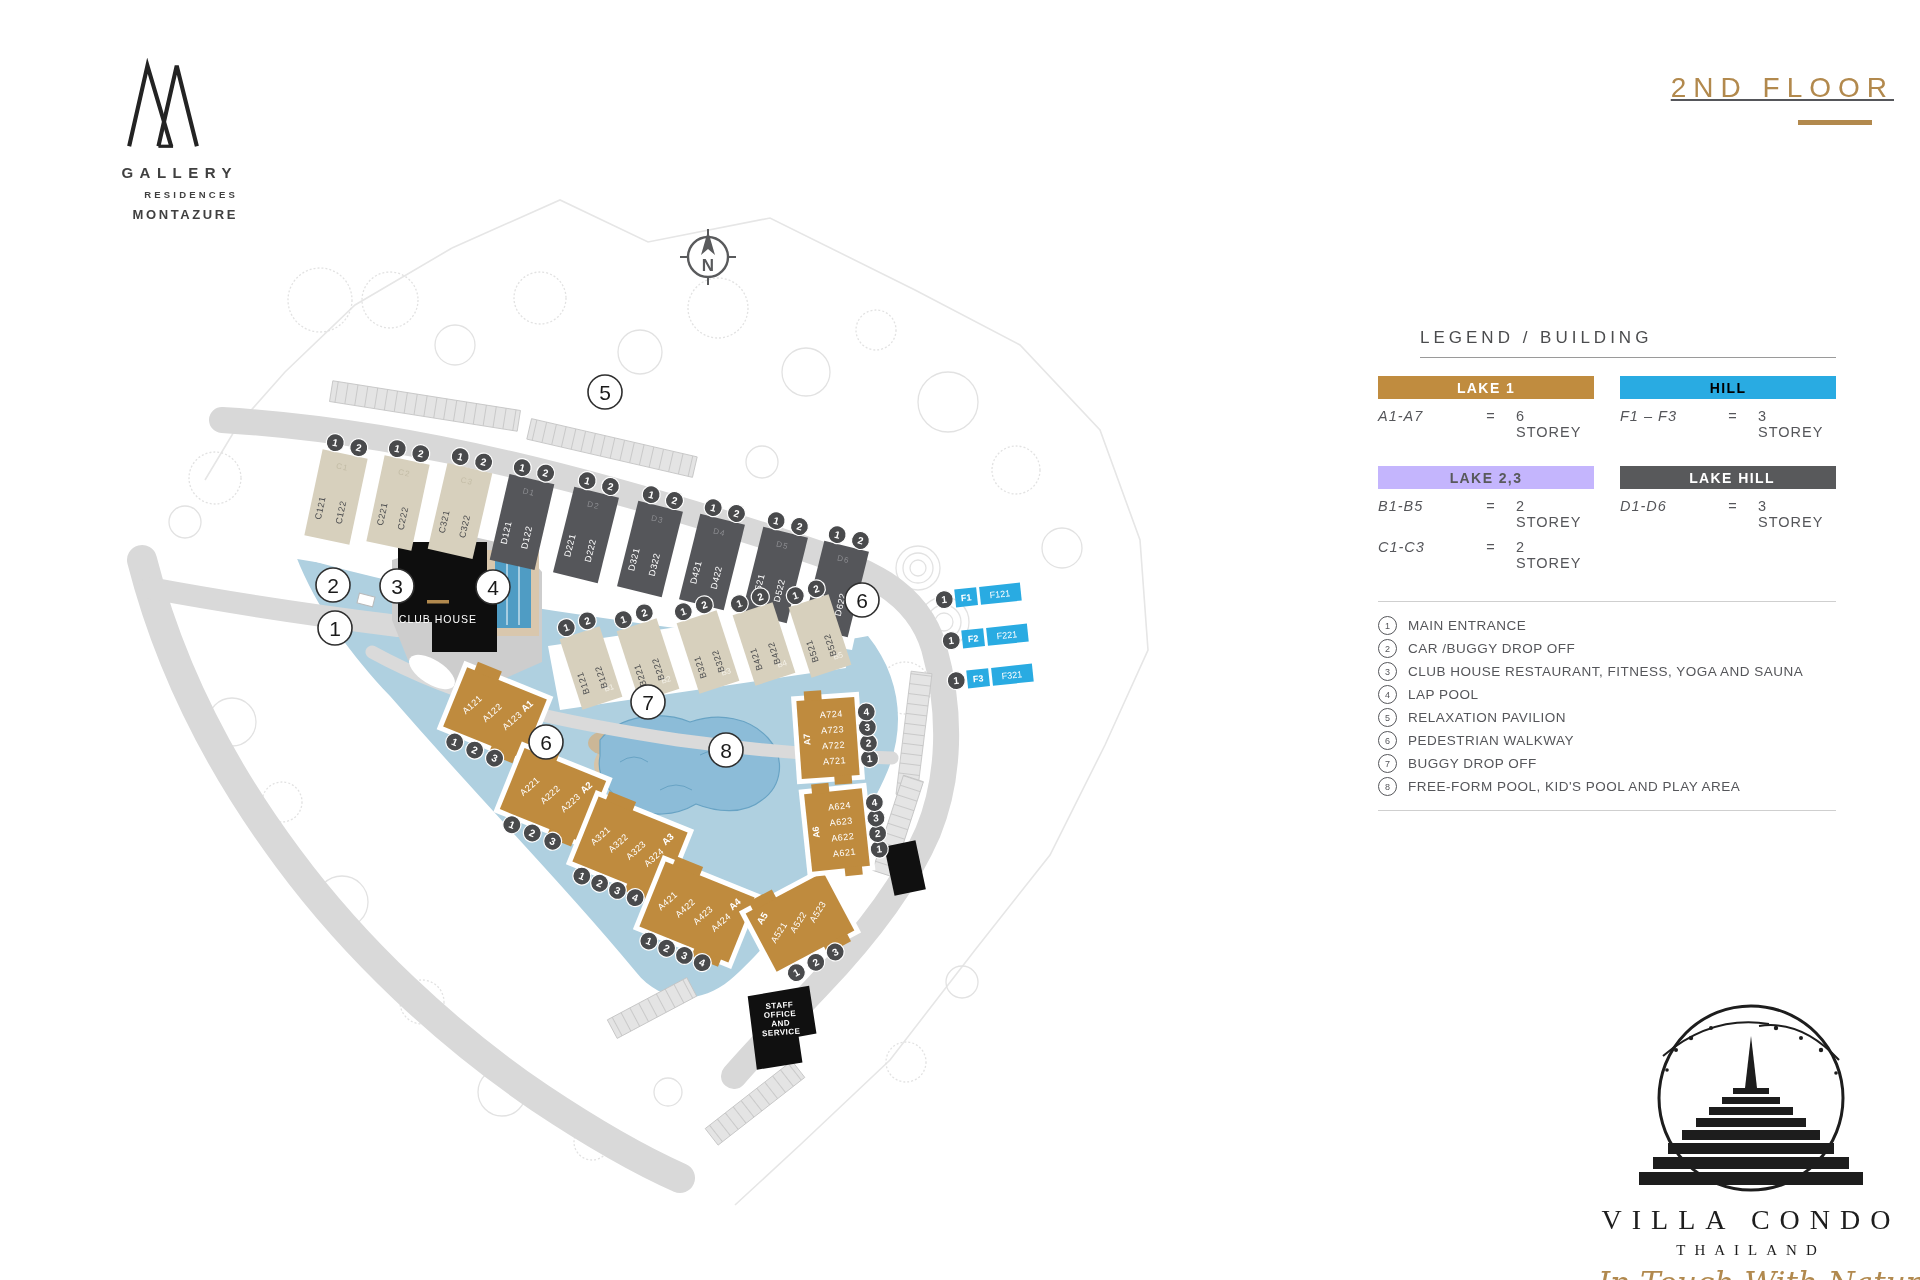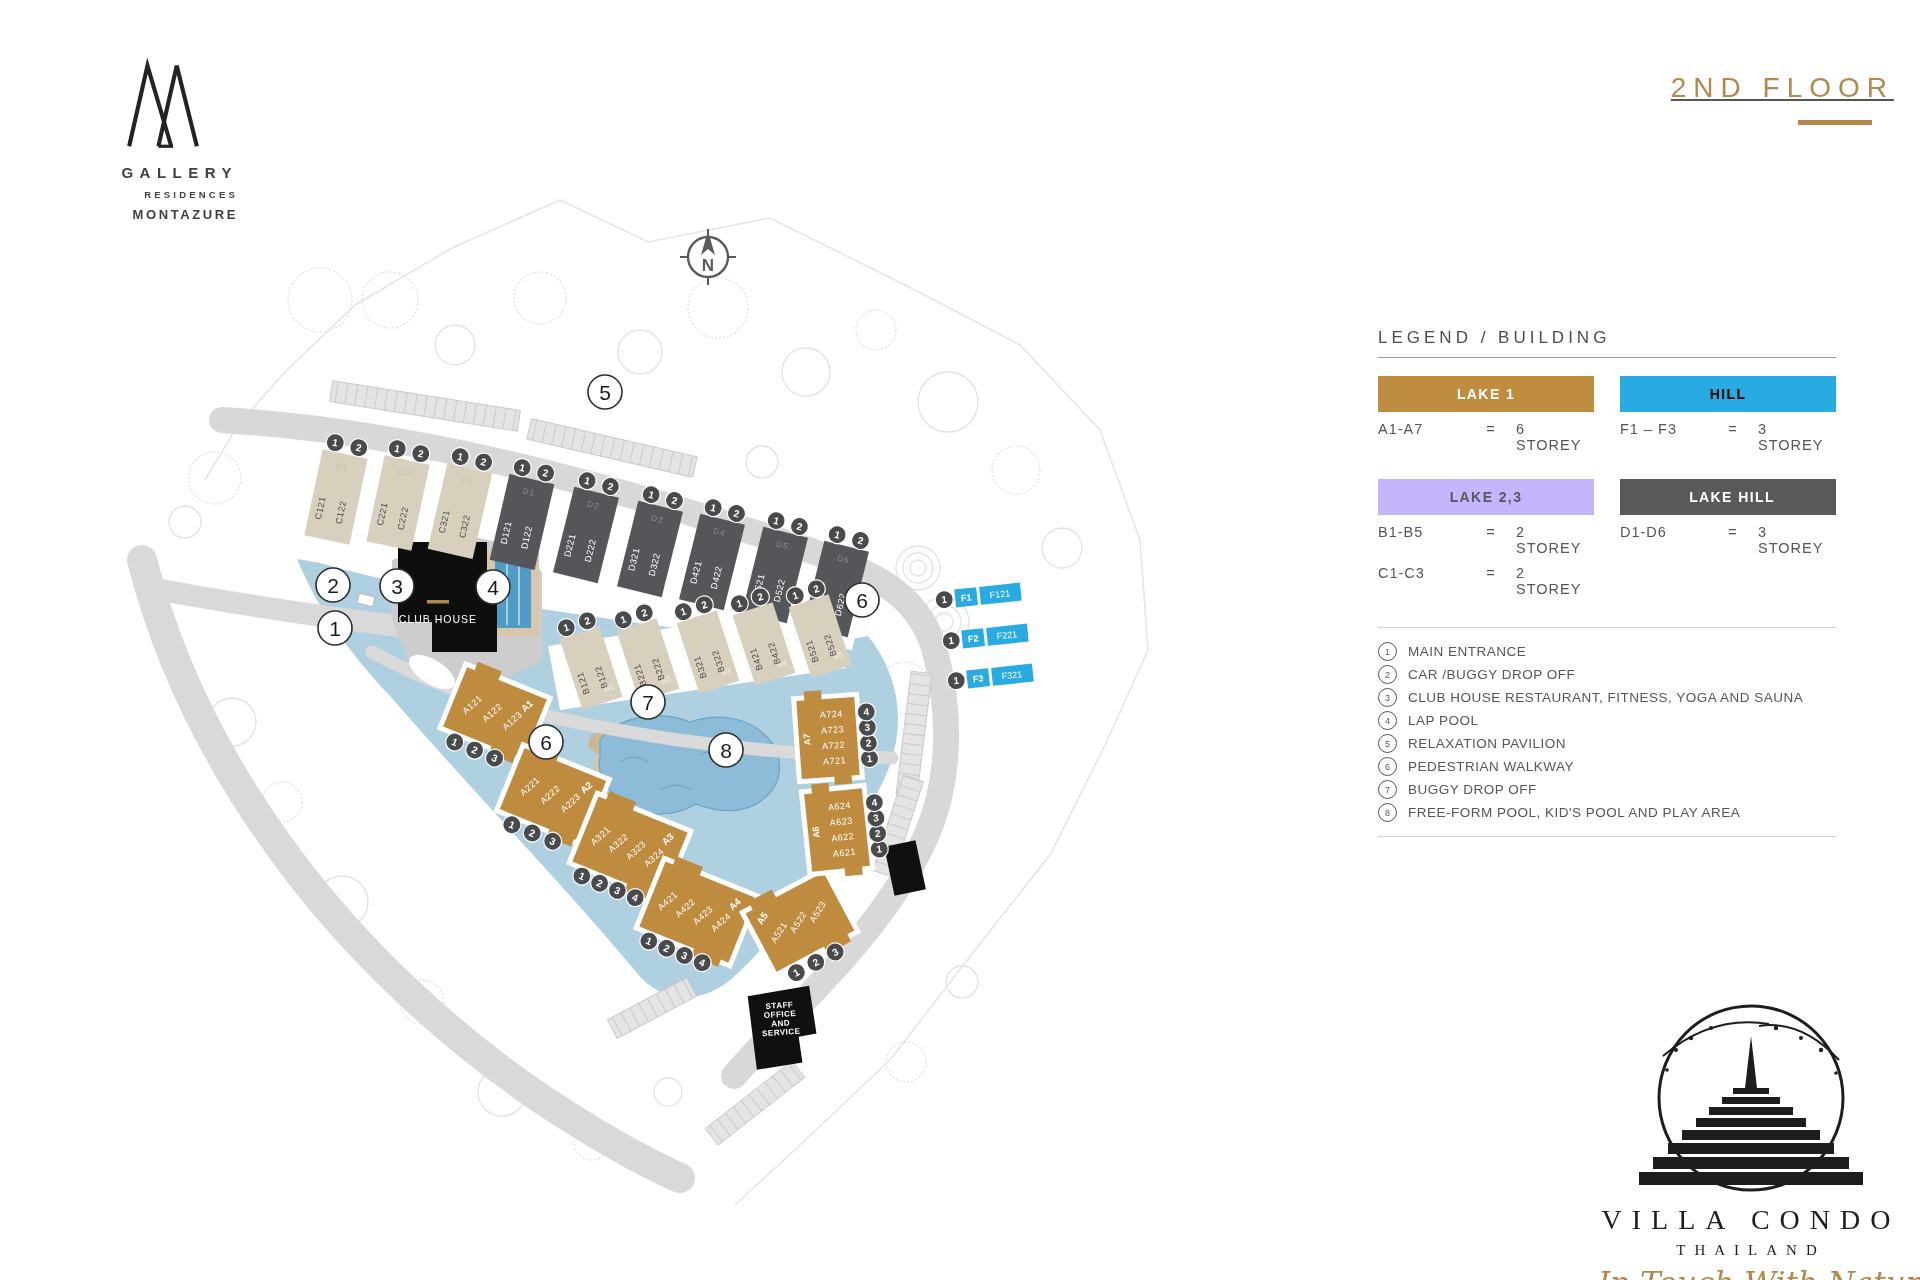--- a/index.html
+++ b/index.html
@@ -10,25 +10,25 @@
   .brand svg{display:block;margin:0 auto;}
   .brand .gallery{margin-top:10px;font-size:15px;font-weight:bold;letter-spacing:6.5px;}
   .brand .residences{margin-top:8px;font-size:9.5px;font-weight:bold;letter-spacing:3.2px;}
   .brand .montazure{margin-top:7px;font-size:13px;font-weight:bold;letter-spacing:2.6px;}
   
   .floor{position:absolute;top:72px;right:26px;text-align:right;text-decoration:underline;}
   .floor .t{font-size:28px;letter-spacing:7px;color:#b2894d;}
   .floor .bar{display:inline-block;margin-top:16px;margin-right:22px;width:74px;height:4.5px;background:#b2894d;}
   
   .legend{position:absolute;left:1378px;top:328px;width:458px;}
-  .legend .title{font-size:17px;letter-spacing:4px;color:#4b4c4e;padding-bottom:9px;border-bottom:1px solid #9a9a9a;}
+  .legend .title{font-size:17px;letter-spacing:4px;color:#4b4c4e;padding-bottom:9px;border-bottom:1px solid #9a9a9a;margin-left:42px;}
   .catgrid{display:grid;grid-template-columns:216px 216px;column-gap:26px;row-gap:26px;margin-top:18px;}
-  .cat-bar{height:36px;display:flex;align-items:center;justify-content:center;font-weight:bold;font-size:14px;letter-spacing:1.4px;}
+  .cat-bar{height:23px;display:flex;align-items:center;justify-content:center;font-weight:bold;font-size:14px;letter-spacing:1.4px;}
   .srow{display:flex;margin-top:9px;font-size:14.5px;letter-spacing:1px;color:#55565a;}
-  .srange{width:88px;}
+  .srange{width:88px;font-style:italic;}
   .seq{width:50px;text-align:center;}
   .sval{flex:1;}
   .notes{margin-top:30px;border-top:1px solid #cfcfcf;border-bottom:1px solid #cfcfcf;padding:12px 0;}
   .note{display:flex;align-items:center;height:23px;gap:11px;}
   .ncirc{width:17px;height:17px;border:1.2px solid #55565a;border-radius:50%;flex:0 0 auto;
          display:flex;align-items:center;justify-content:center;font-size:9px;color:#55565a;}
   .nlabel{font-size:13.5px;letter-spacing:.5px;color:#55565a;white-space:nowrap;}
   
   .flogo{position:absolute;left:1598px;top:998px;width:306px;text-align:center;color:#1d1d1d;}
   .flogo .villa{font-family:"Liberation Serif",serif;font-size:28px;letter-spacing:10px;margin-top:2px;white-space:nowrap;}

